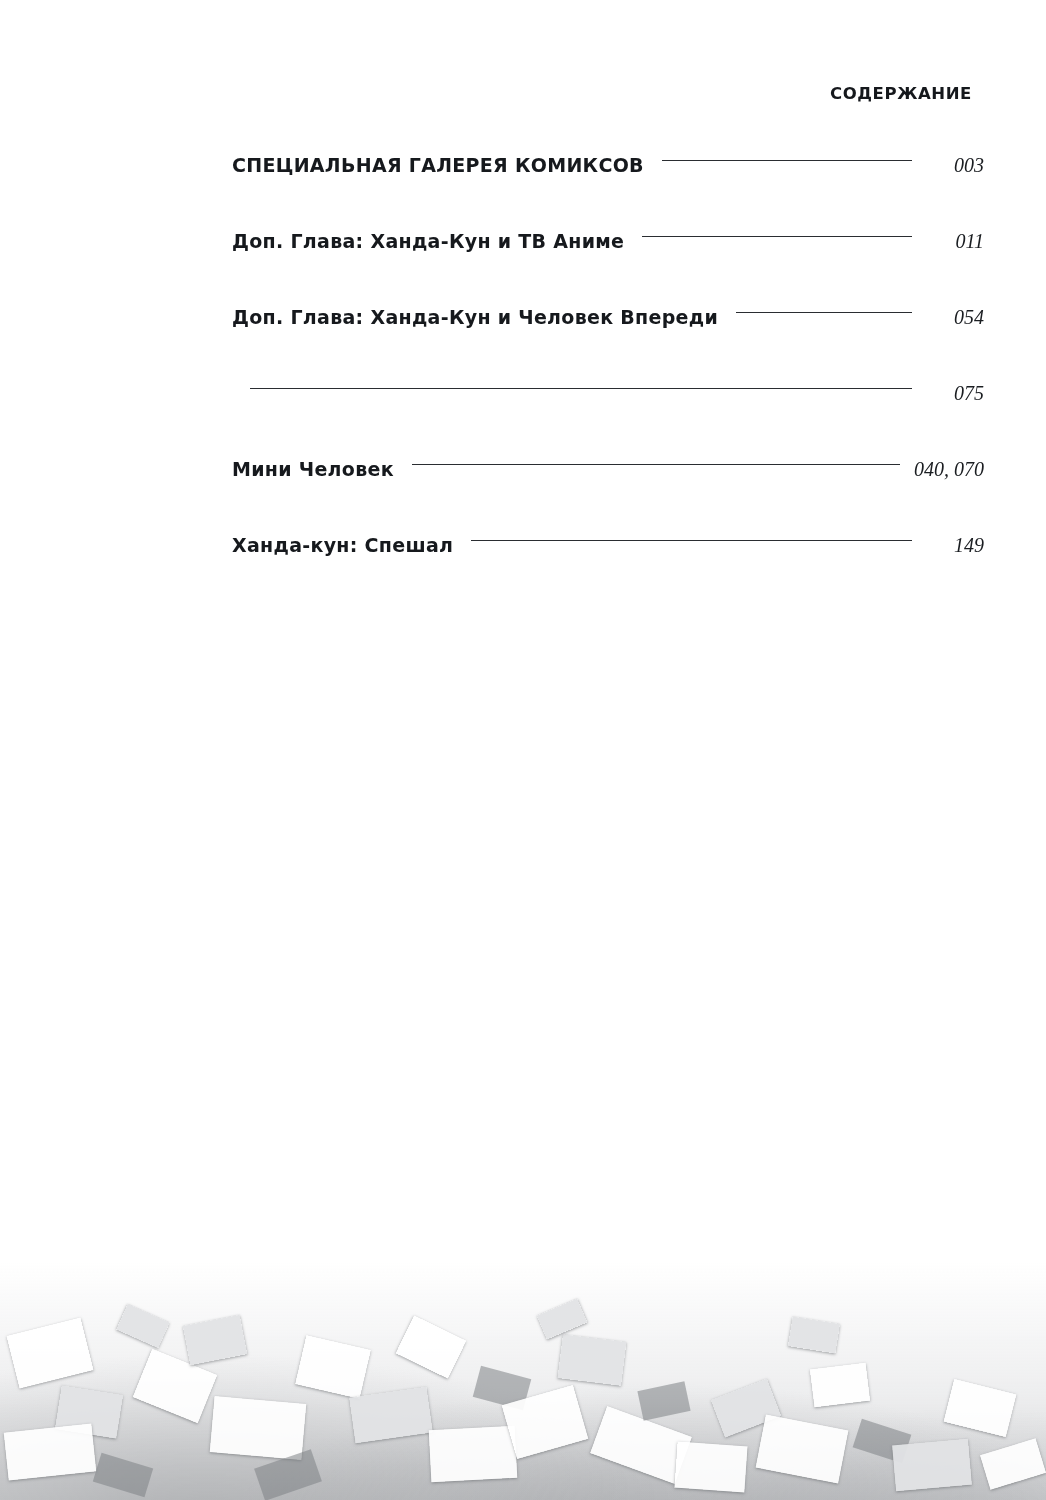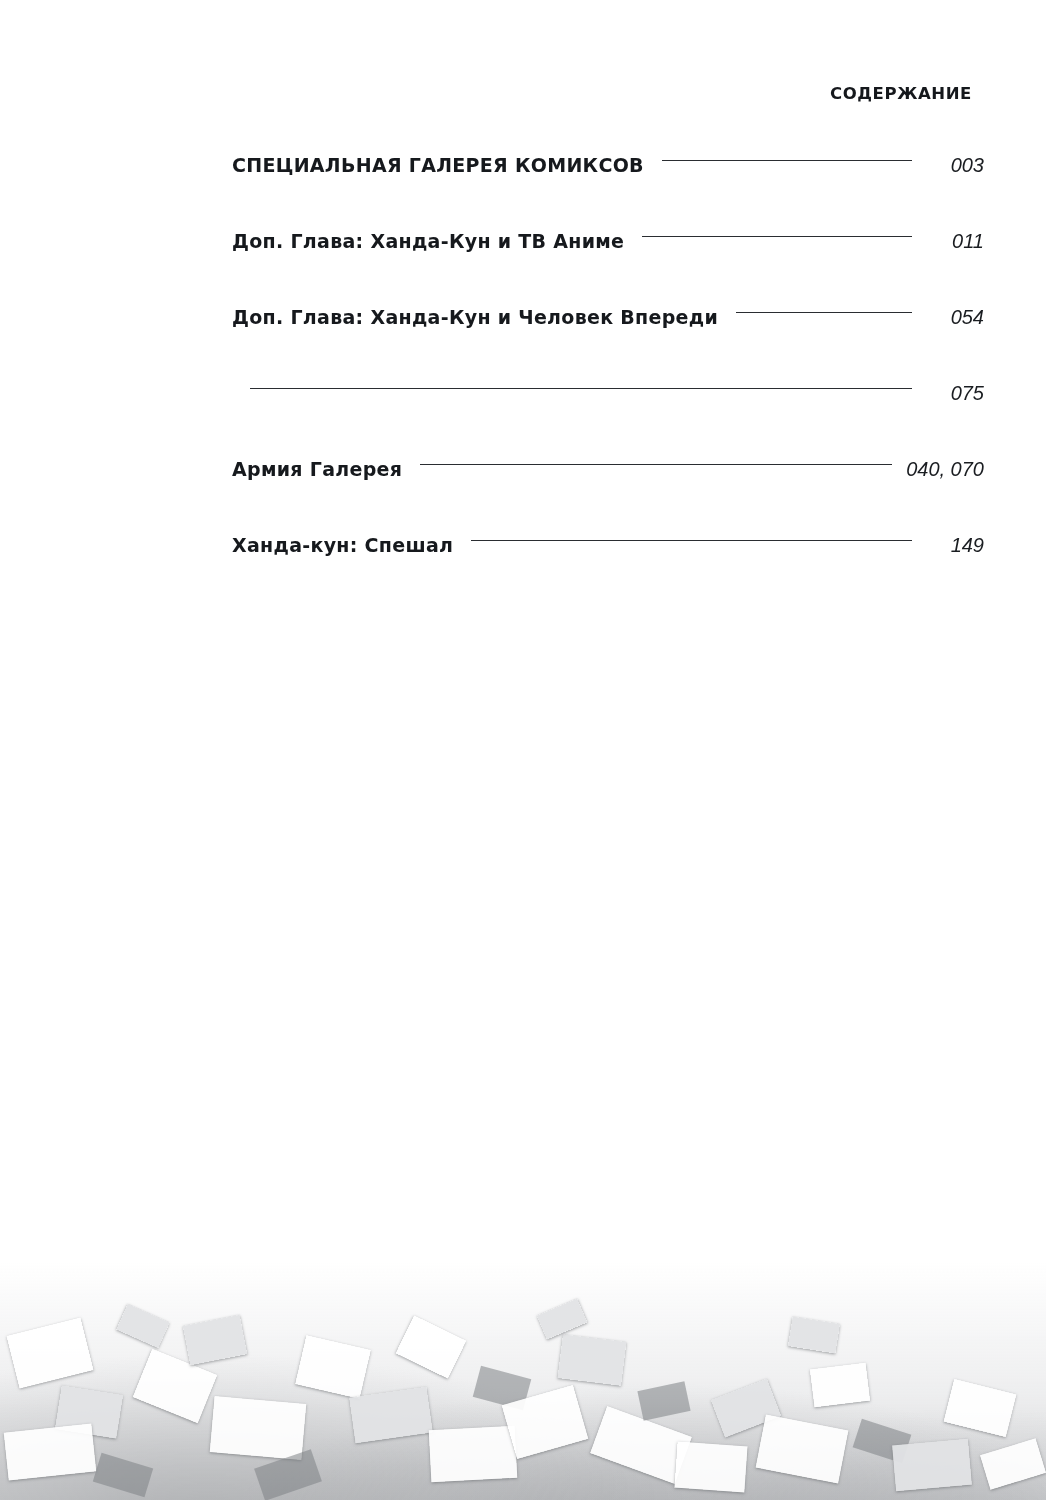--- a/index.html
+++ b/index.html
@@ -65,21 +65,21 @@
     flex: 1 1 auto;
     height: 1px;
     background: #2a2d31;
     margin: 0 14px 0 18px;
     position: relative;
     top: -5px;
     min-width: 20px;
   }
 
   .toc-page {
-    font-family: Liberation Sans, sans-serif;
+    font-family: Liberation Serif, serif;
     font-style: italic;
     font-size: 20px;
     color: #1a1d21;
     white-space: nowrap;
     text-align: right;
     min-width: 58px;
   }
 
   
   .artwork {
@@ -138,21 +138,21 @@
       <span class="toc-leader"></span>
       <span class="toc-page">054</span>
     </div>
 
     <div class="toc-row">
       <span class="toc-leader"></span>
       <span class="toc-page">075</span>
     </div>
 
     <div class="toc-row">
-      <span class="toc-title">Армия Галерея</span>
+      <span class="toc-title">Мини Человек</span>
       <span class="toc-leader"></span>
       <span class="toc-page">040, 070</span>
     </div>
 
     <div class="toc-row">
       <span class="toc-title">Ханда-кун: Спешал</span>
       <span class="toc-leader"></span>
       <span class="toc-page">149</span>
     </div>
 

